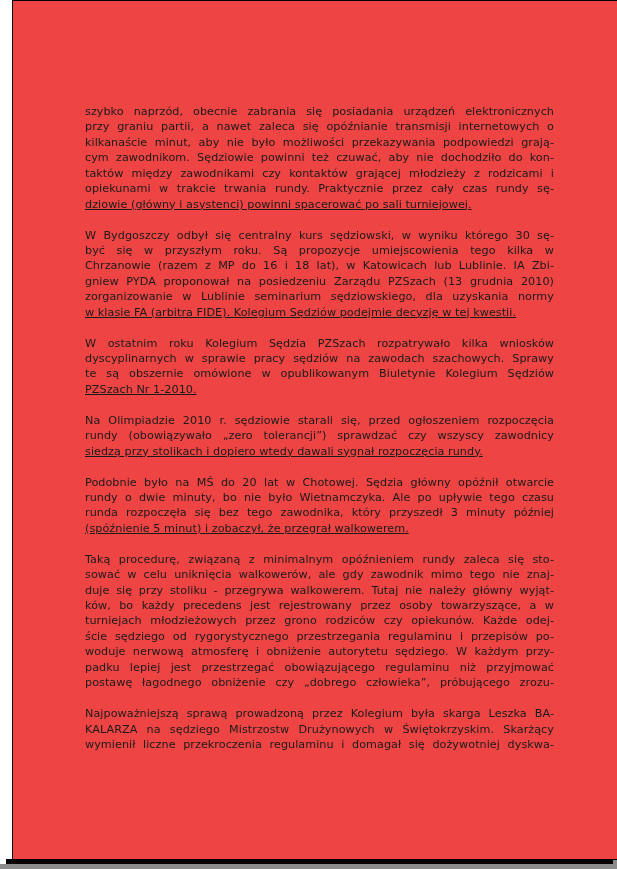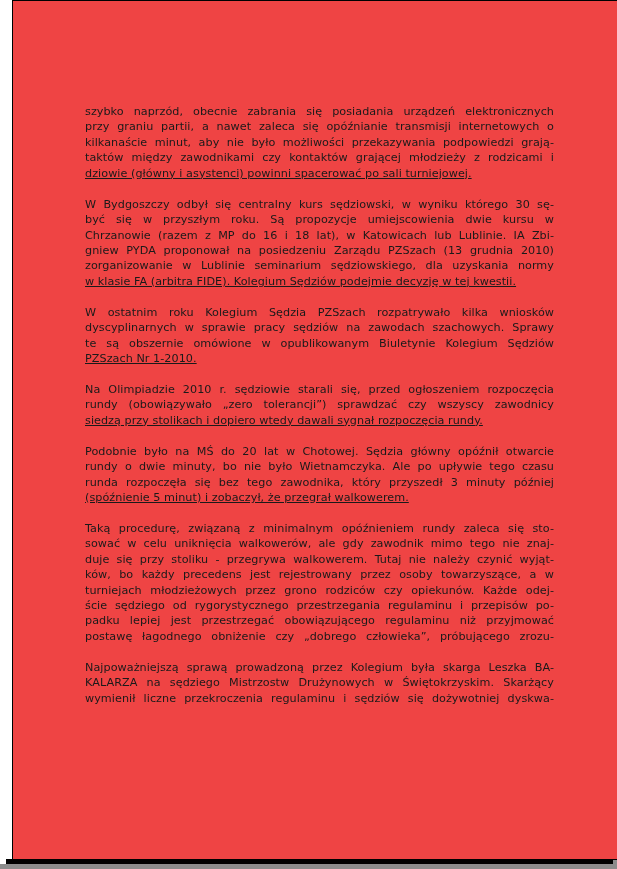--- a/index.html
+++ b/index.html
@@ -38,26 +38,28 @@
 <div class="gray-edge-b"></div>
 <div class="page-shadow-r"></div>
 <div class="page-shadow-b"></div>
 
 <div class="page">
   <div class="content" id="content">
       <div class="para">
         <span class="line">szybko naprzód, obecnie zabrania się posiadania urządzeń elektronicznych</span>
         <span class="line">przy graniu partii, a nawet zaleca się opóźnianie transmisji internetowych o</span>
         <span class="line">kilkanaście minut, aby nie było możliwości przekazywania podpowiedzi grają-</span>
+        <span class="line">cym zawodnikom. Sędziowie powinni też czuwać, aby nie dochodziło do kon-</span>
         <span class="line">taktów między zawodnikami czy kontaktów grającej młodzieży z rodzicami i</span>
+        <span class="line">opiekunami w trakcie trwania rundy. Praktycznie przez cały czas rundy sę-</span>
         <span class="line last">dziowie (główny i asystenci) powinni spacerować po sali turniejowej.</span>
       </div>
       <div class="para">
         <span class="line">W Bydgoszczy odbył się centralny kurs sędziowski, w wyniku którego 30 sę-</span>
-        <span class="line">być się w przyszłym roku. Są propozycje umiejscowienia dwie kursu w</span>
+        <span class="line">być się w przyszłym roku. Są propozycje umiejscowienia tego kilka w</span>
         <span class="line">Chrzanowie (razem z MP do 16 i 18 lat), w Katowicach lub Lublinie. IA Zbi-</span>
         <span class="line">gniew PYDA proponował na posiedzeniu Zarządu PZSzach (13 grudnia 2010)</span>
         <span class="line">zorganizowanie w Lublinie seminarium sędziowskiego, dla uzyskania normy</span>
         <span class="line last">w klasie FA (arbitra FIDE). Kolegium Sędziów podejmie decyzję w tej kwestii.</span>
       </div>
       <div class="para">
         <span class="line">W ostatnim roku Kolegium Sędzia PZSzach rozpatrywało kilka wniosków</span>
         <span class="line">dyscyplinarnych w sprawie pracy sędziów na zawodach szachowych. Sprawy</span>
         <span class="line">te są obszernie omówione w opublikowanym Biuletynie Kolegium Sędziów</span>
         <span class="line last">PZSzach Nr 1-2010.</span>
@@ -69,26 +71,27 @@
       </div>
       <div class="para">
         <span class="line">Podobnie było na MŚ do 20 lat w Chotowej. Sędzia główny opóźnił otwarcie</span>
         <span class="line">rundy o dwie minuty, bo nie było Wietnamczyka. Ale po upływie tego czasu</span>
         <span class="line">runda rozpoczęła się bez tego zawodnika, który przyszedł 3 minuty później</span>
         <span class="line last">(spóźnienie 5 minut) i zobaczył, że przegrał walkowerem.</span>
       </div>
       <div class="para">
         <span class="line">Taką procedurę, związaną z minimalnym opóźnieniem rundy zaleca się sto-</span>
         <span class="line">sować w celu uniknięcia walkowerów, ale gdy zawodnik mimo tego nie znaj-</span>
-        <span class="line">duje się przy stoliku - przegrywa walkowerem. Tutaj nie należy czynić wyjąt-</span>
+        <span class="line">duje się przy stoliku - przegrywa walkowerem. Tutaj nie należy główny wyjąt-</span>
         <span class="line">ków, bo każdy precedens jest rejestrowany przez osoby towarzyszące, a w</span>
         <span class="line">turniejach młodzieżowych przez grono rodziców czy opiekunów. Każde odej-</span>
         <span class="line">ście sędziego od rygorystycznego przestrzegania regulaminu i przepisów po-</span>
+        <span class="line">woduje nerwową atmosferę i obniżenie autorytetu sędziego. W każdym przy-</span>
         <span class="line">padku lepiej jest przestrzegać obowiązującego regulaminu niż przyjmować</span>
         <span class="line">postawę łagodnego obniżenie czy „dobrego człowieka”, próbującego zrozu-</span>
       </div>
       <div class="para">
         <span class="line">Najpoważniejszą sprawą prowadzoną przez Kolegium była skarga Leszka BA-</span>
         <span class="line">KALARZA na sędziego Mistrzostw Drużynowych w Świętokrzyskim. Skarżący</span>
-        <span class="line">wymienił liczne przekroczenia regulaminu i sędziów się dożywotniej dyskwa-</span>
+        <span class="line">wymienił liczne przekroczenia regulaminu i domagał się dożywotniej dyskwa-</span>
       </div>
     </div>
 </div>
 
 </body></html>

